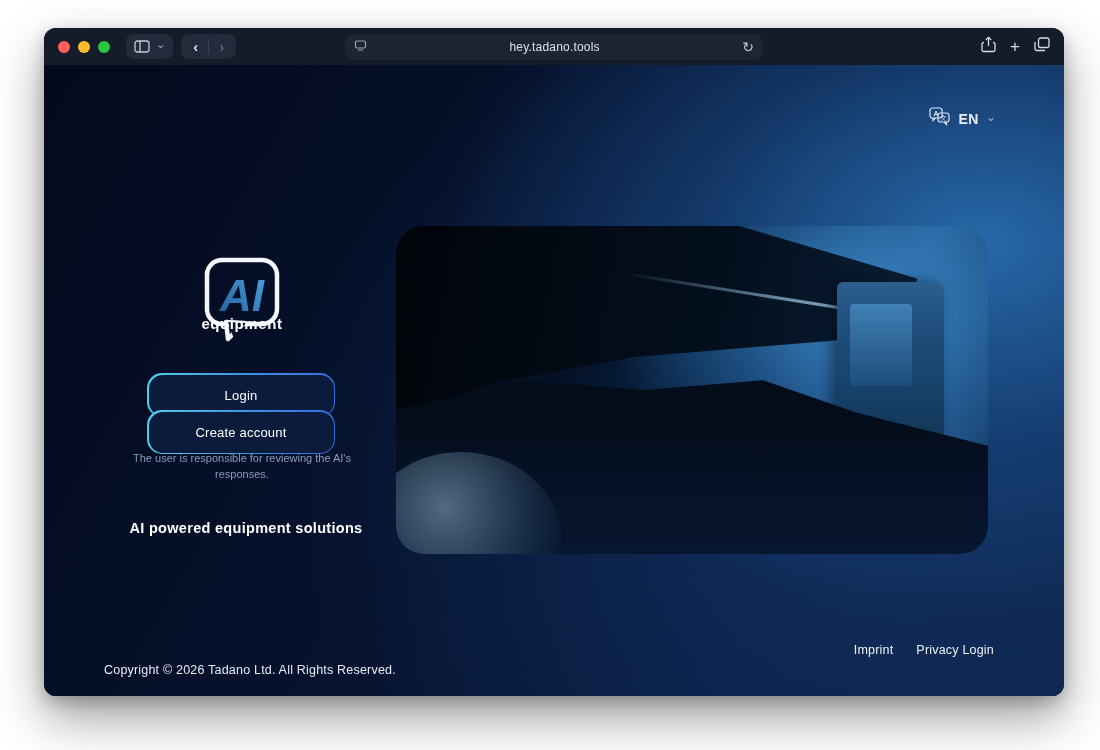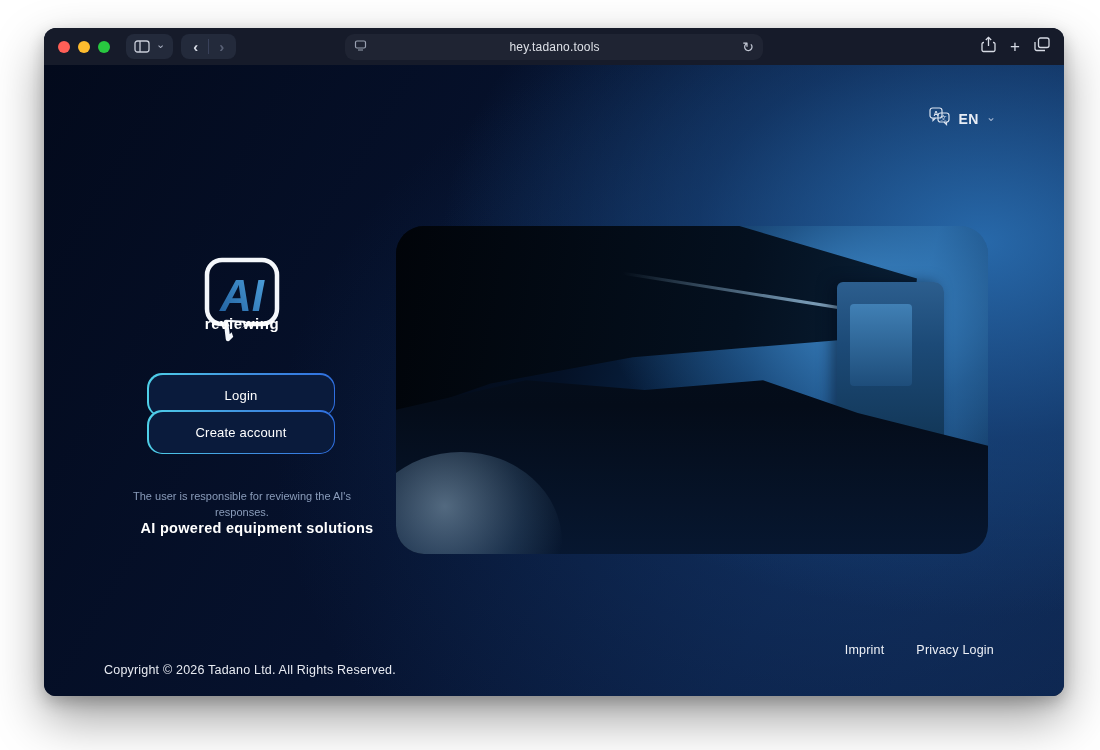--- a/index.html
+++ b/index.html
@@ -132,25 +132,25 @@
     background: #0a1b3c;
     display: flex; align-items: center; justify-content: center;
     color: #ffffff; font-size: 13px; font-weight: 500; letter-spacing: 0.2px;
   }
   .btn.login { top: 308px; }
   .btn.create { top: 345px; }
 
   .disclaimer {
     position: absolute; left: 30px; top: 386px; width: 220px;
     text-align: center;
-    color: #8a9cba; font-size: 11px; line-height: 1.45; margin-top: 38px;
+    color: #8a9cba; font-size: 11px; line-height: 1.45;
   }
 
   .tagline {
-    position: absolute; left: 15px; top: 455px; width: 280px;
+    position: absolute; left: 4px; top: 455px; width: 280px;
     text-align: center;
     color: #ffffff; font-size: 14.5px; font-weight: 700; letter-spacing: 0.3px;
   }
 
   
   .hero {
     position: absolute;
     left: 352px; top: 161px;
     width: 592px; height: 328px;
     border-radius: 28px;
@@ -208,21 +208,21 @@
     background: rgba(170,200,225,0.35);
   }
 
   
   .footer-copy {
     position: absolute; left: 60px; top: 598px;
     color: #e8ebf2; font-size: 12.5px; letter-spacing: 0.2px;
   }
   .footer-links {
     position: absolute; right: 70px; top: 578px;
-    display: flex; gap: 32px;
+    display: flex; gap: 23px;
   }
   .footer-link { color: #eef1f7; font-size: 12.5px; cursor: pointer; letter-spacing: 0.2px; }
 </style>
 </head>
 <body>
 
 <div class="window">
 
   <div class="titlebar">
     <div class="traffic">
@@ -303,21 +303,21 @@
               <stop offset="100%" stop-color="#4fa3de"></stop>
             </linearGradient>
           </defs>
           <rect x="3" y="3" width="70" height="64" rx="15" stroke="#f4f7fb" stroke-width="4.5" fill="none"></rect>
           <path d="M22 65 L24 82 L40 66 Z" fill="none" stroke="#f4f7fb" stroke-width="4.5" stroke-linejoin="round"></path>
           <path d="M24 65 L30 82 L42 66 Z" fill="#060f26"></path>
           <text x="38" y="54" text-anchor="middle" font-family="Liberation Sans, sans-serif" font-size="44" font-weight="bold" font-style="italic" fill="url(#aiGrad)">AI</text>
         </svg>
       </div>
 
-      <div class="brand-name">reviewing</div>
+      <div class="brand-name">equipment</div>
 
       <div class="btn login">
         <div class="btn-inner">Login</div>
       </div>
 
       <div class="btn create">
         <div class="btn-inner">Create account</div>
       </div>
 
       <div class="disclaimer">The user is responsible for reviewing the AI's responses.</div>

